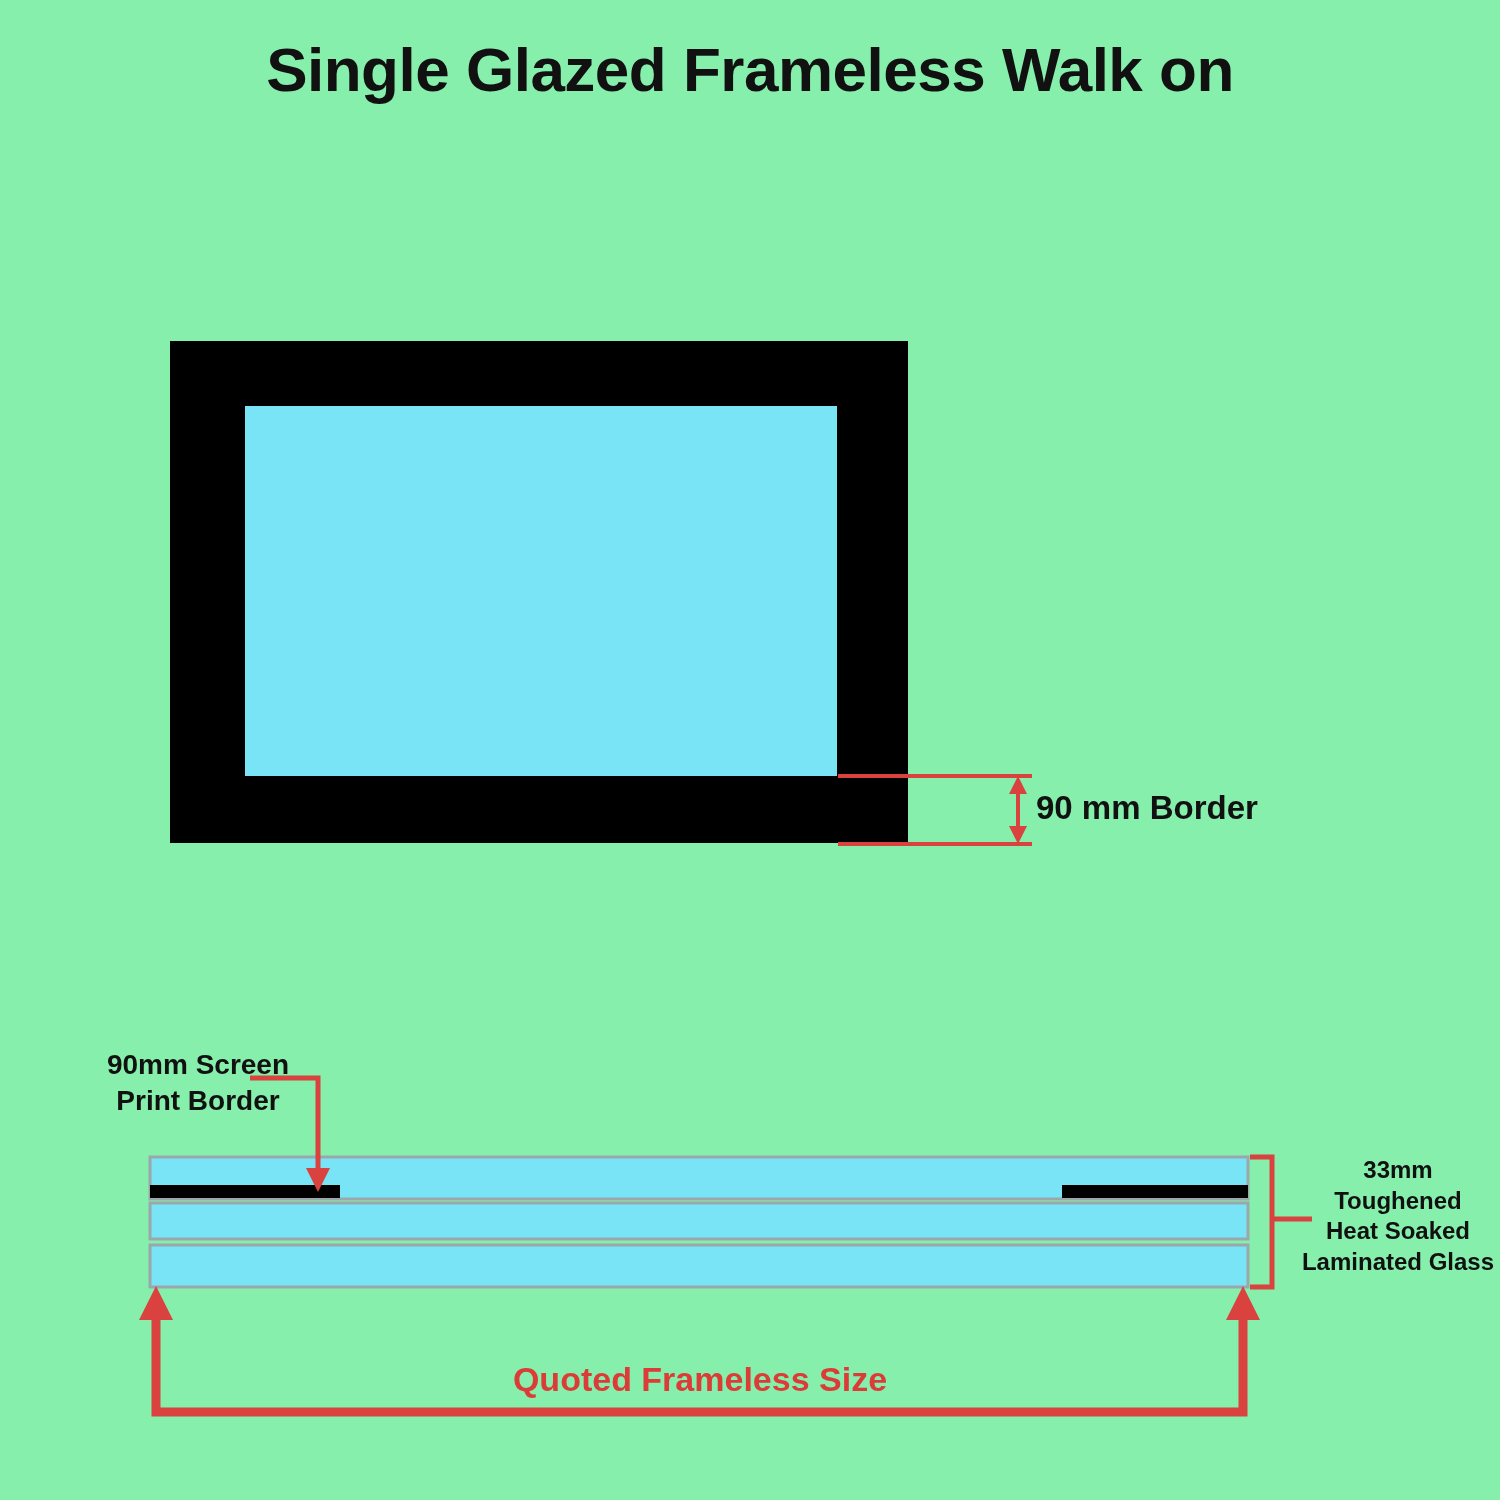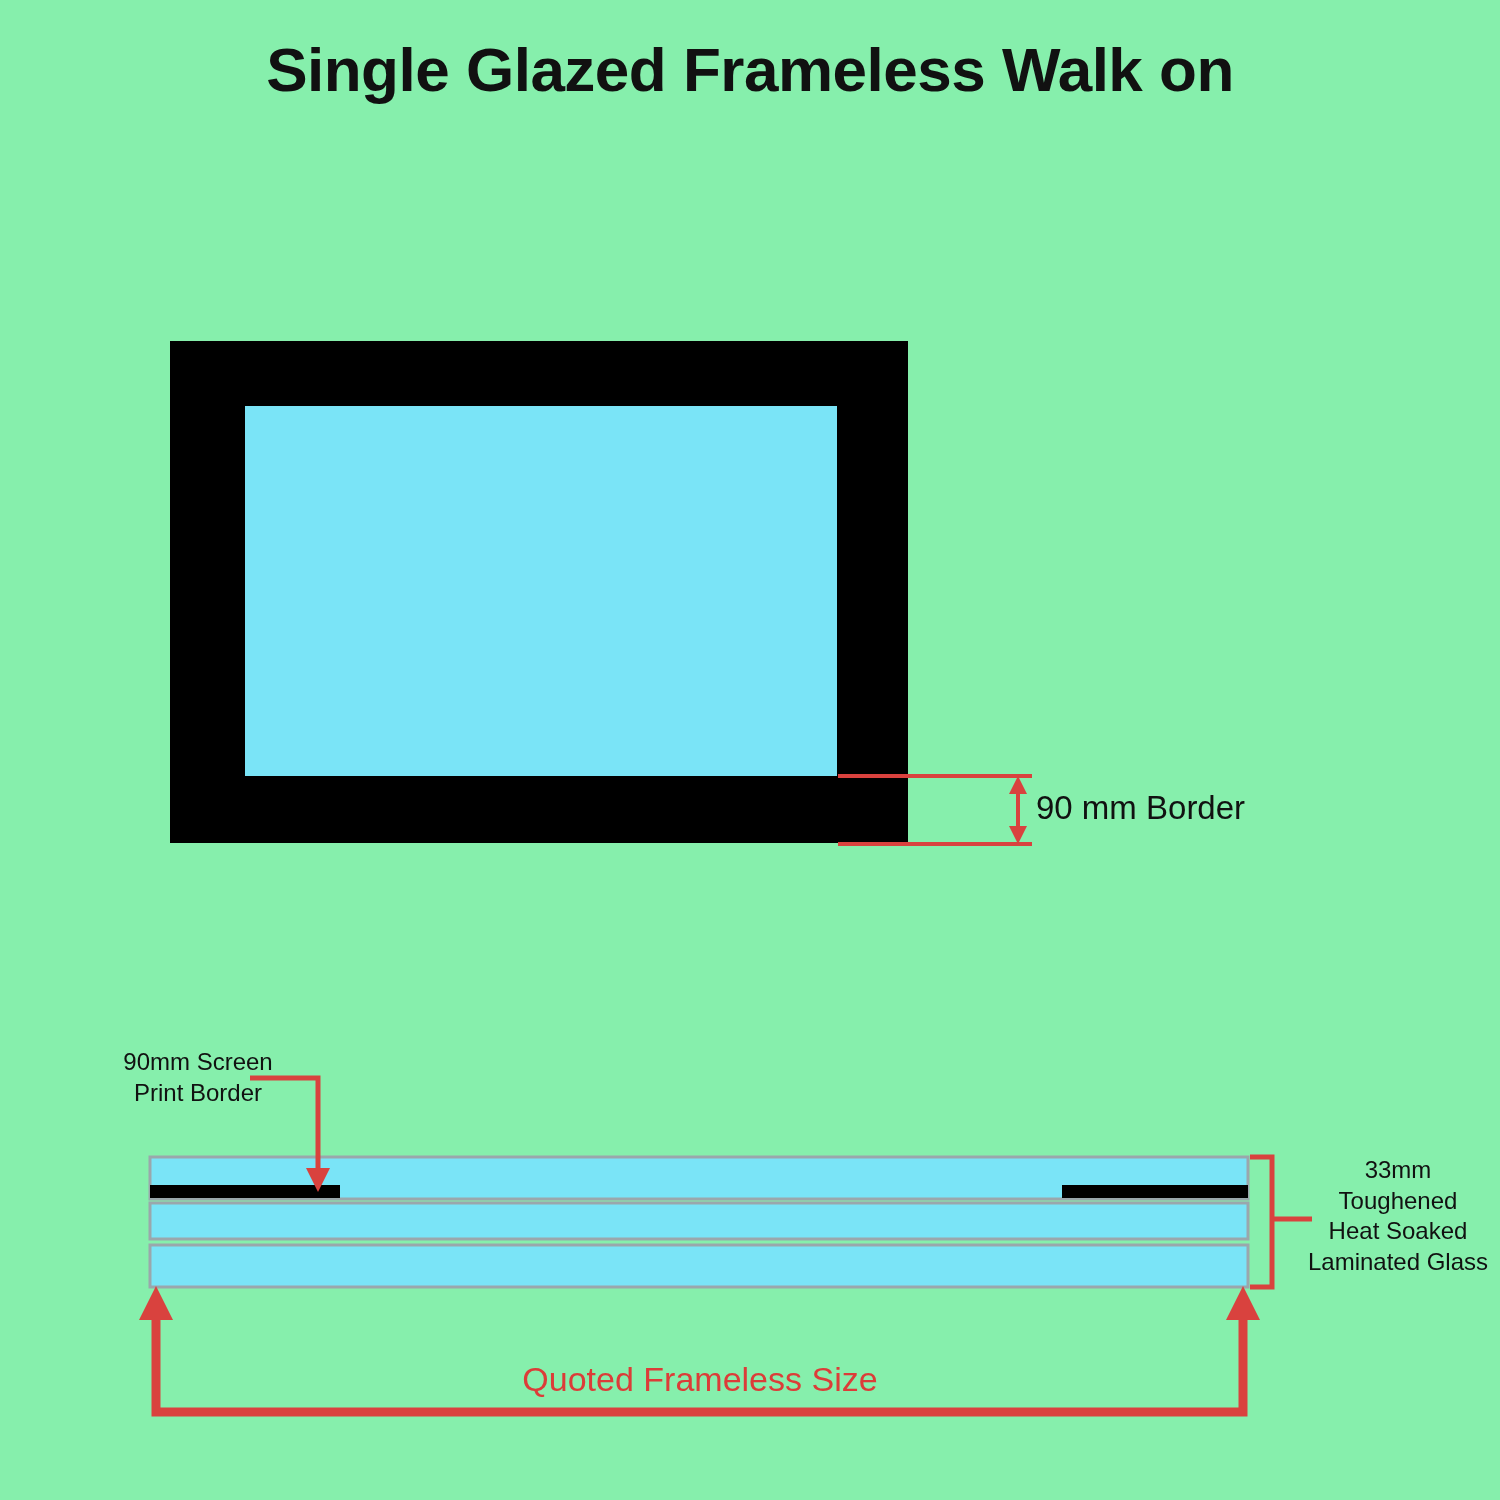--- a/index.html
+++ b/index.html
@@ -33,34 +33,34 @@
     text-align: center;
     font-size: 62px;
     font-weight: 700;
     letter-spacing: -0.5px;
     color: #111111;
     font-family: "Liberation Sans", sans-serif;
   }
   .lbl {
     position: absolute;
     font-family: "Liberation Sans", sans-serif;
-    font-weight: 400;
+    font-weight: 700;
     color: #111111;
     white-space: pre;
     line-height: 1.28;
   }
   .lbl-border-90 {
     left: 1036px;
     top: 787px;
     font-size: 33px;
   }
   .lbl-screenprint {
     left: 93px;
     top: 1047px;
-    font-size: 24px;
+    font-size: 28px;
     text-align: center;
     width: 210px;
   }
   .lbl-glassspec {
     left: 1300px;
     top: 1155px;
     font-size: 24px;
     text-align: center;
     width: 196px;
   }

